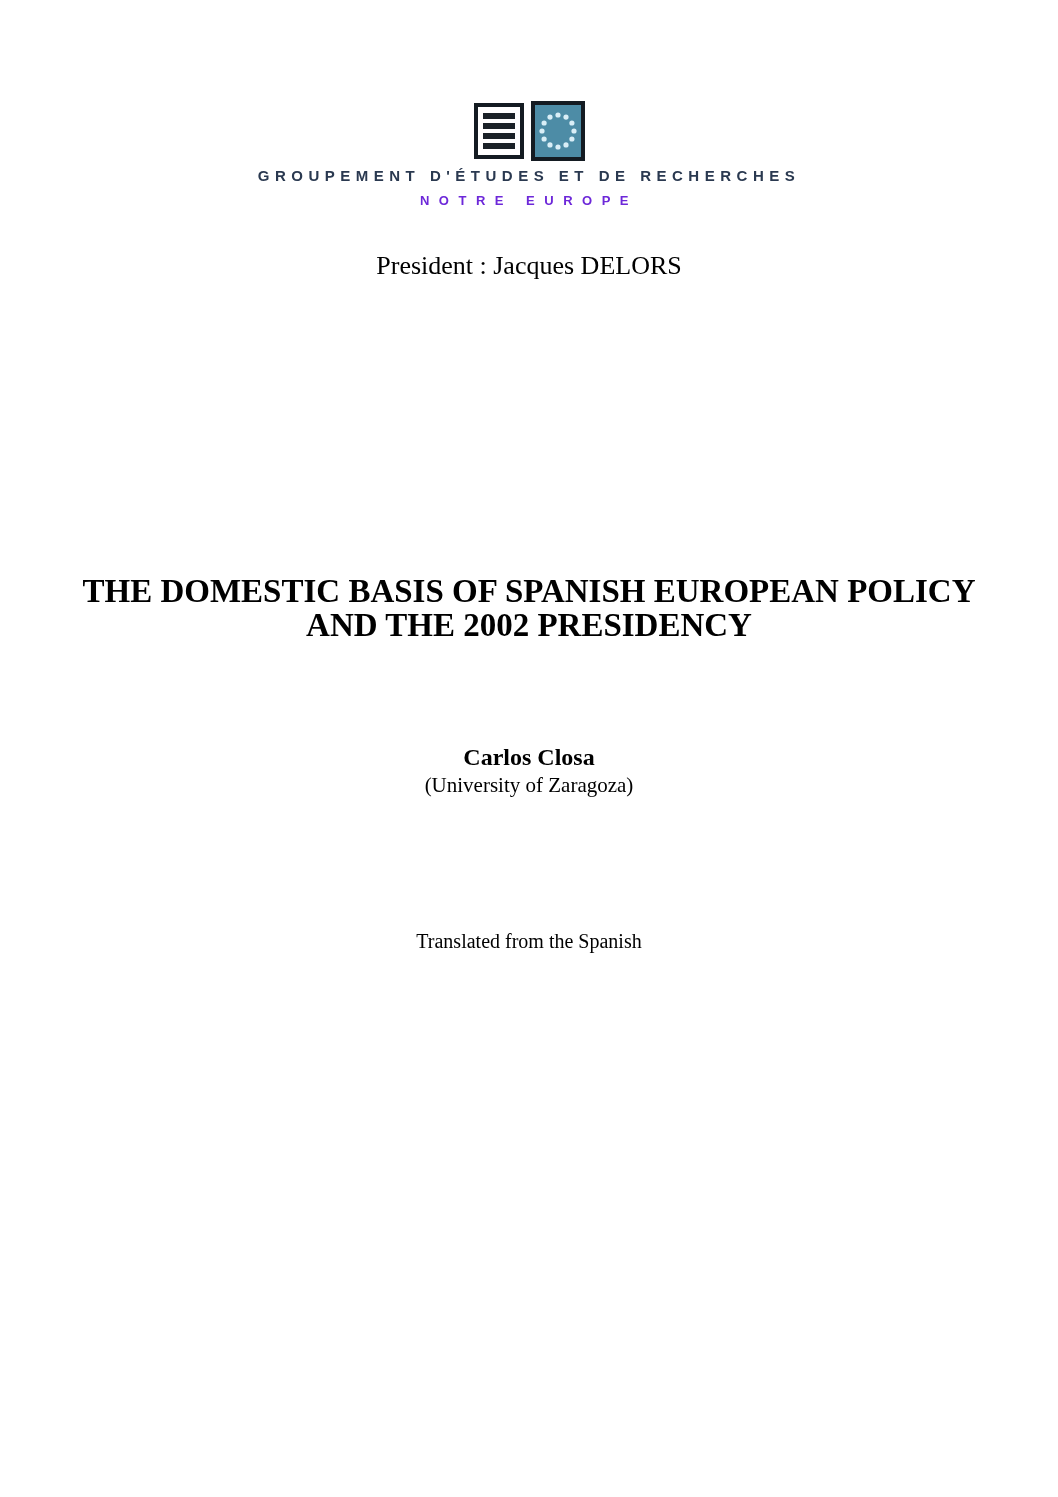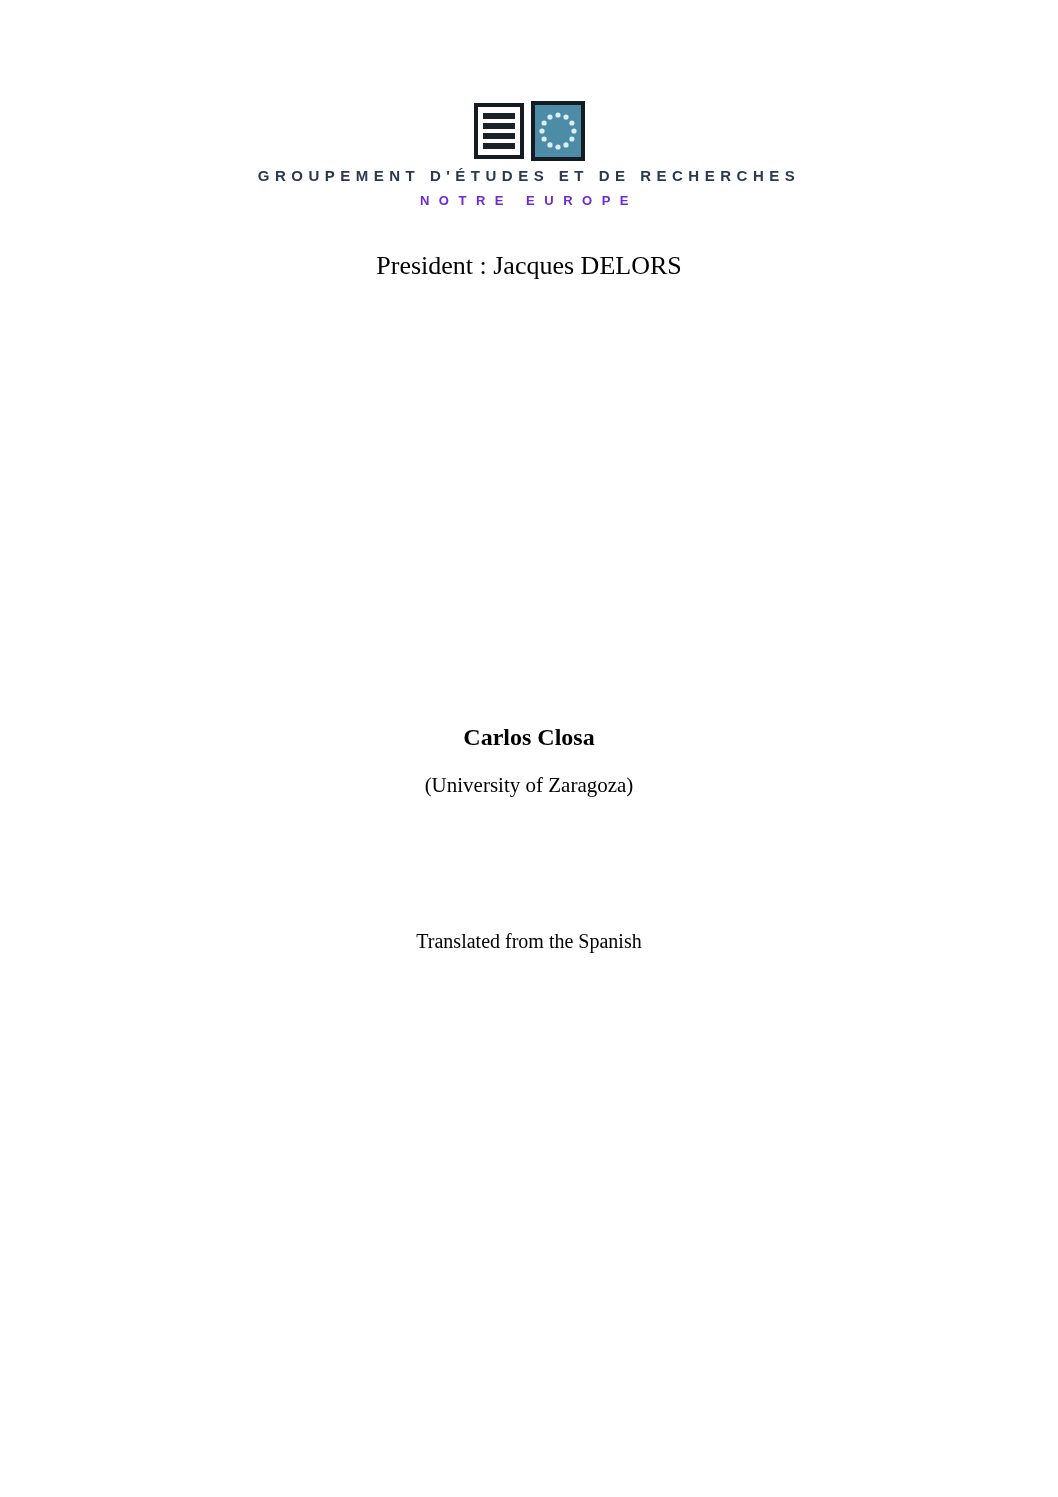--- a/index.html
+++ b/index.html
@@ -88,21 +88,21 @@
   
   .doc-title {
     top: 574px;
     font-weight: bold;
     font-size: 33px;
     line-height: 34px;
   }
 
   
   .author-name {
-    top: 724px;
+    top: 744px;
     font-weight: bold;
     font-size: 24px;
   }
   .author-aff {
     top: 773px;
     font-size: 21px;
   }
 
   
   .translated {
@@ -149,20 +149,24 @@
         </g>
       </svg>
     </div>
   </div>
 
   <div class="abs org-name">GROUPEMENT D'ÉTUDES ET DE RECHERCHES</div>
   <div class="abs org-sub">NOTRE EUROPE</div>
 
   <div class="abs president">President : Jacques DELORS</div>
 
+  <div class="abs doc-title">
+    <div>THE DOMESTIC BASIS OF SPANISH EUROPEAN POLICY</div>
+    <div>AND THE 2002 PRESIDENCY</div>
+  </div>
 
   <div class="abs author-name">Carlos Closa</div>
   <div class="abs author-aff">(University of Zaragoza)</div>
 
   <div class="abs translated">
     <div>Translated from the Spanish</div>
   </div>
 
 
 </div>

